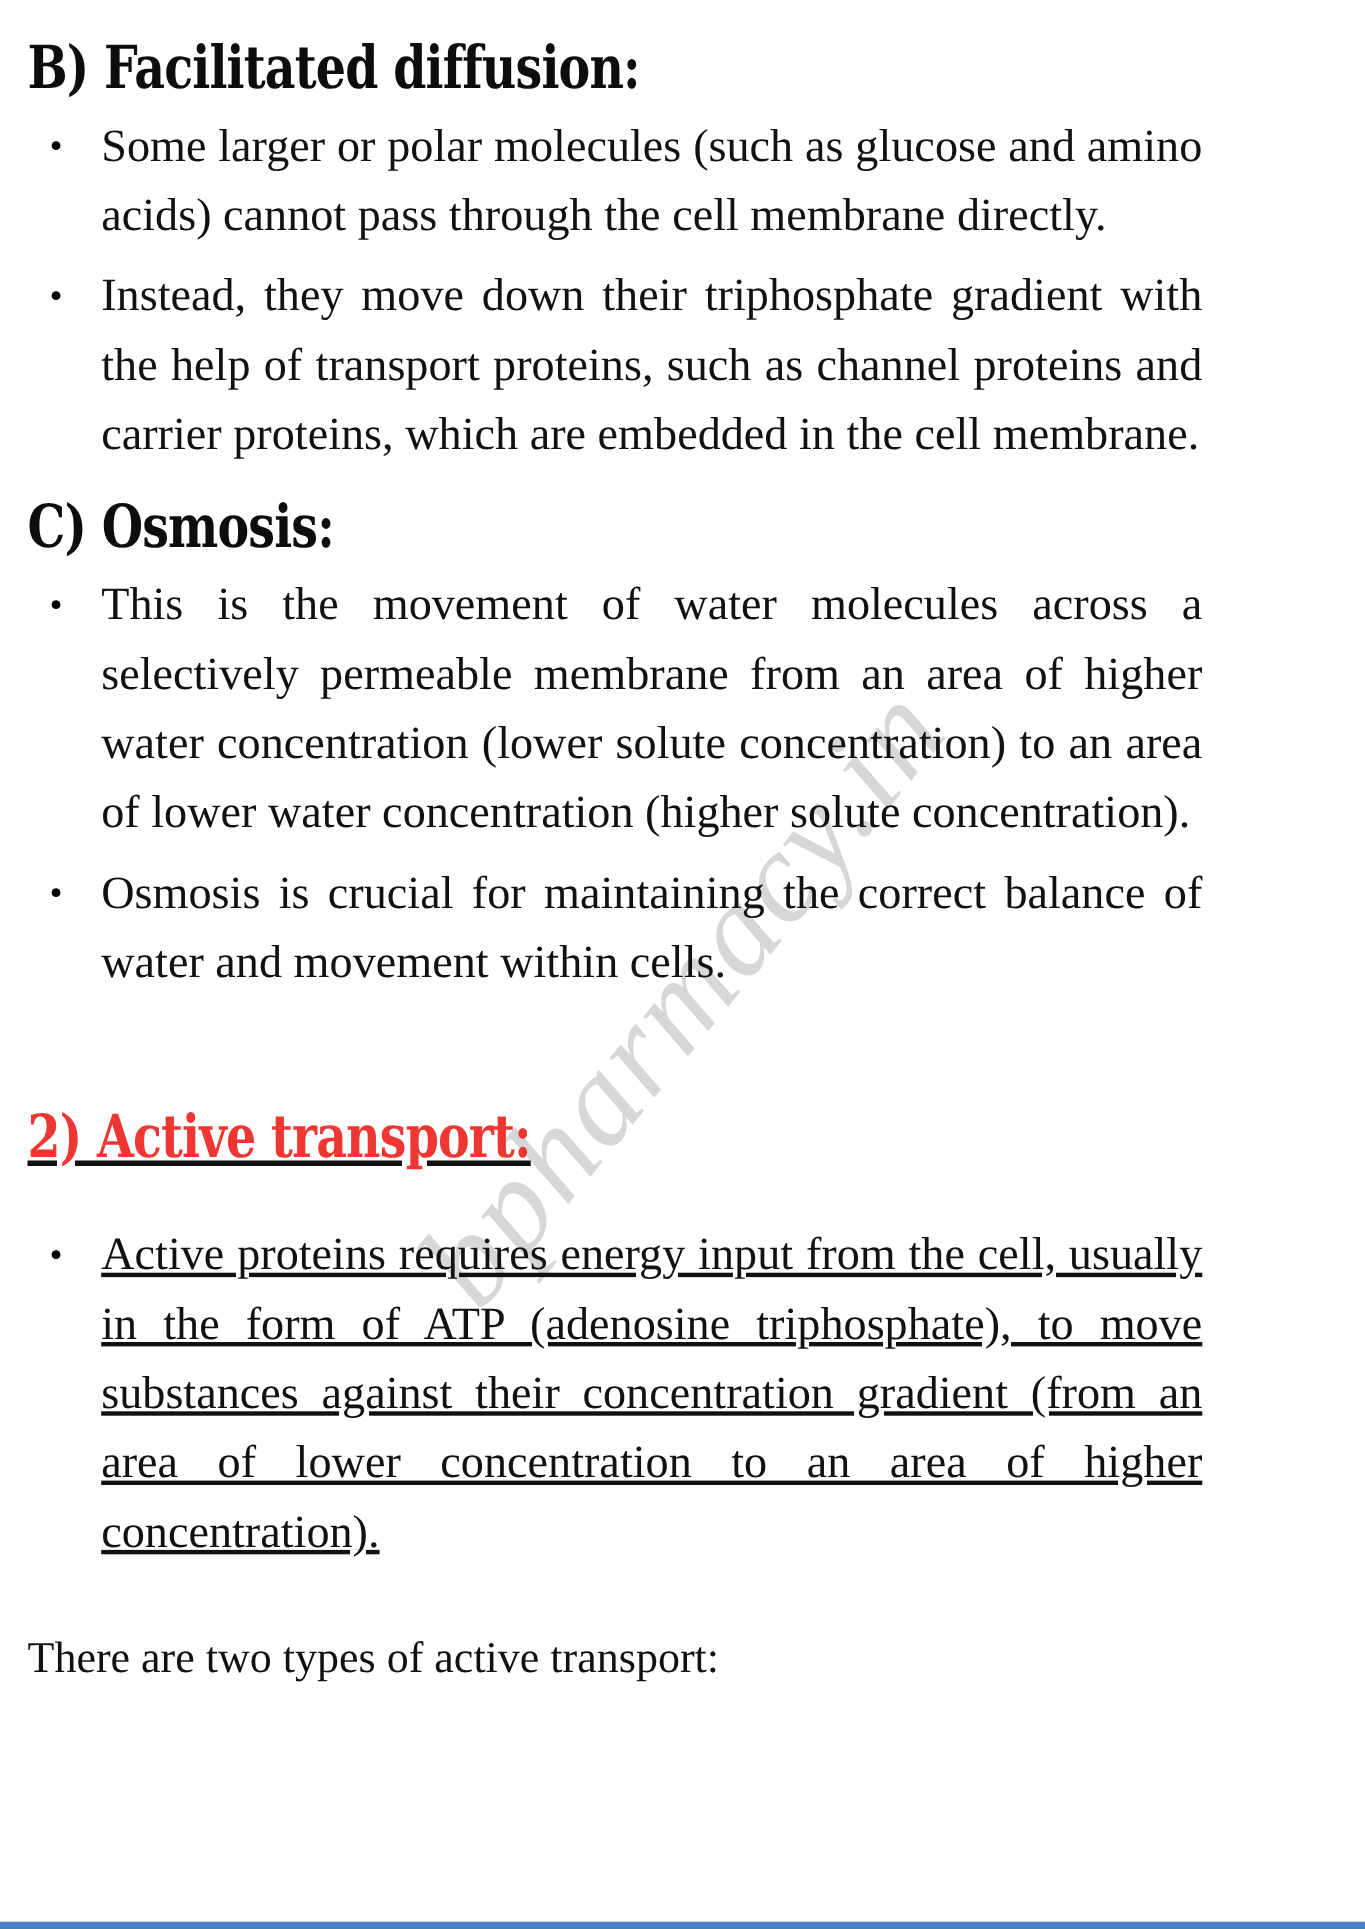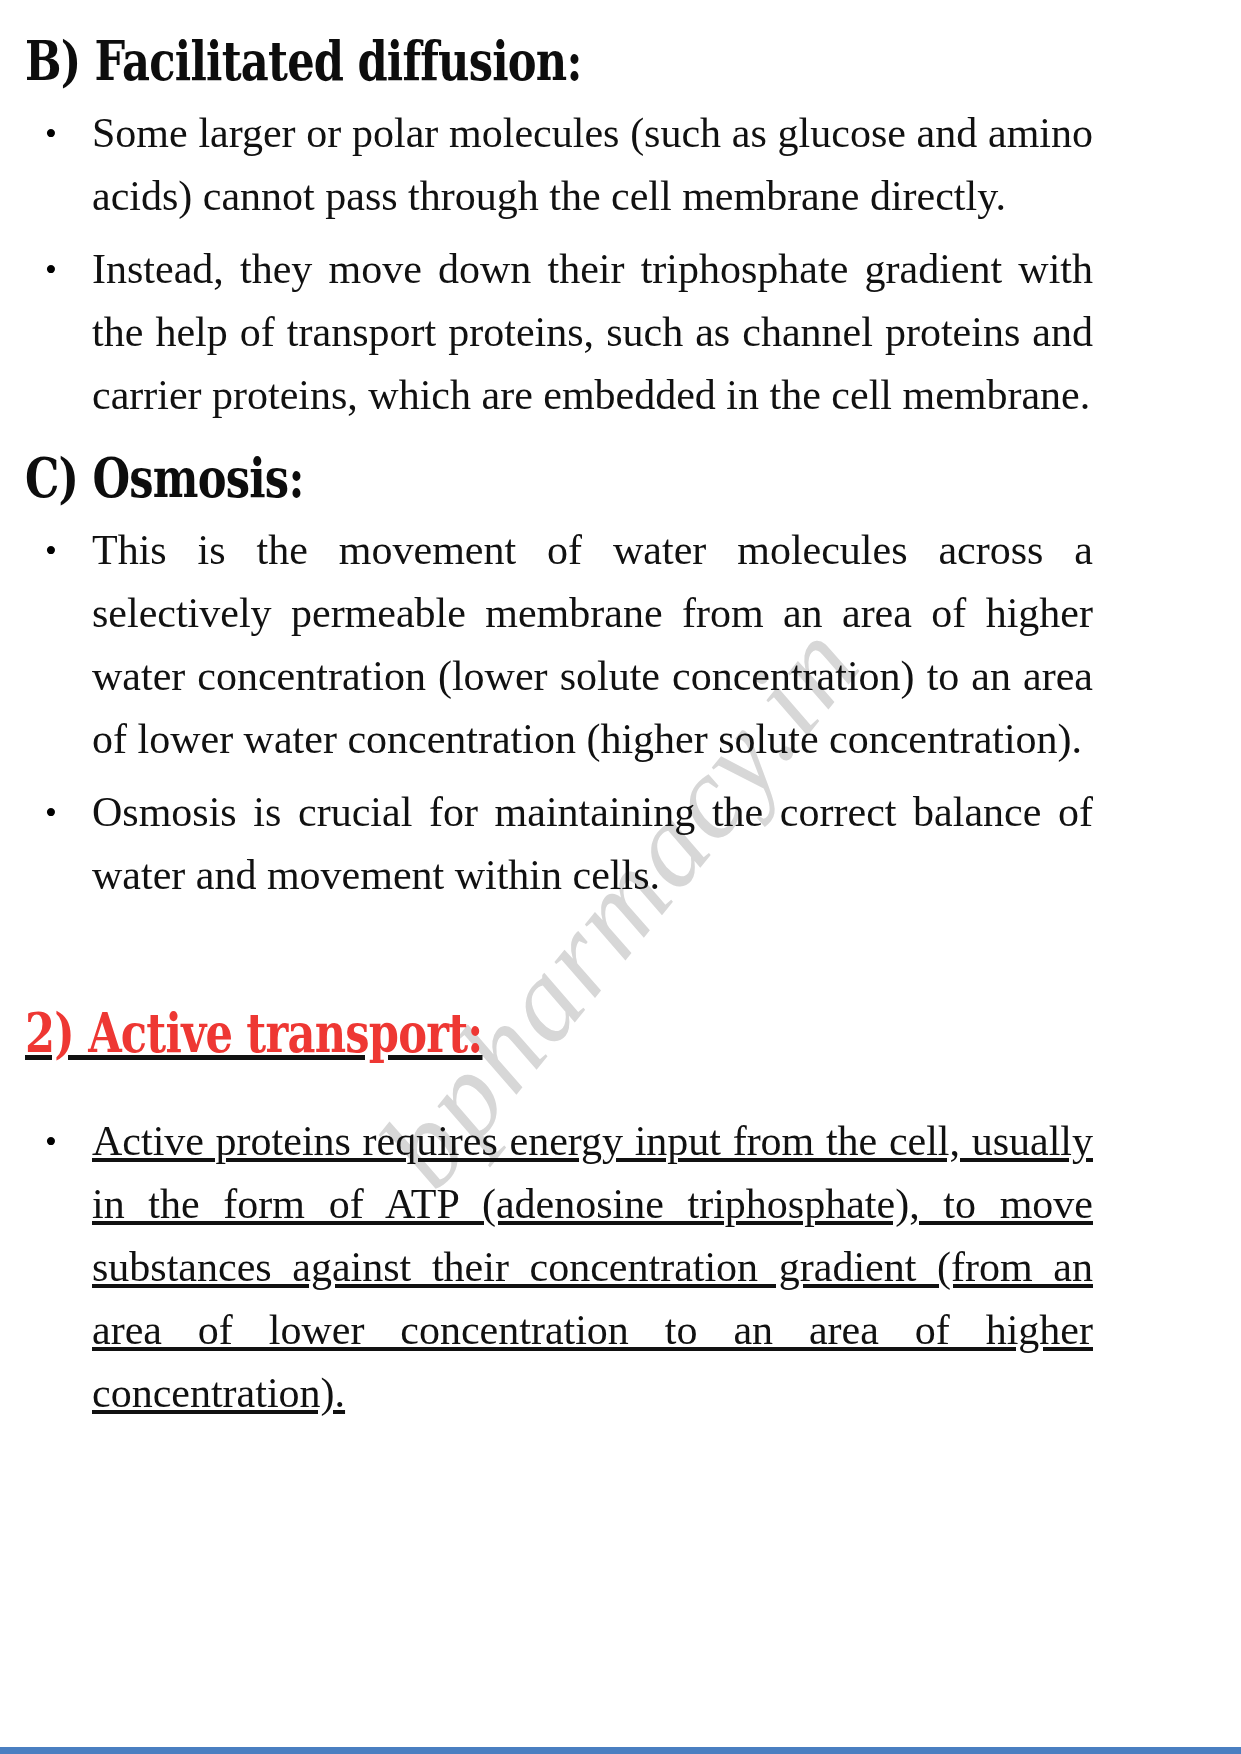--- a/index.html
+++ b/index.html
@@ -114,18 +114,19 @@
     <section class="section-active">
       <h2 class="heading" style="color: rgb(238, 55, 51);">2) Active transport:</h2>
       <ul class="bullets">
         <li class="bullet">
           <span class="dot">•</span>
           <span class="btext">Active proteins requires energy input from the cell, usually in the form of ATP (adenosine triphosphate), to move substances against their concentration gradient (from an area of lower concentration to an area of higher concentration).</span>
         </li>
       </ul>
     </section>
 
+    <p class="closing">There are two types of active transport:</p>
 
   </div>
 
   <div class="footer-bar" style="background: rgb(74, 127, 193);"></div>
 
 </div>
 
 </body></html>

